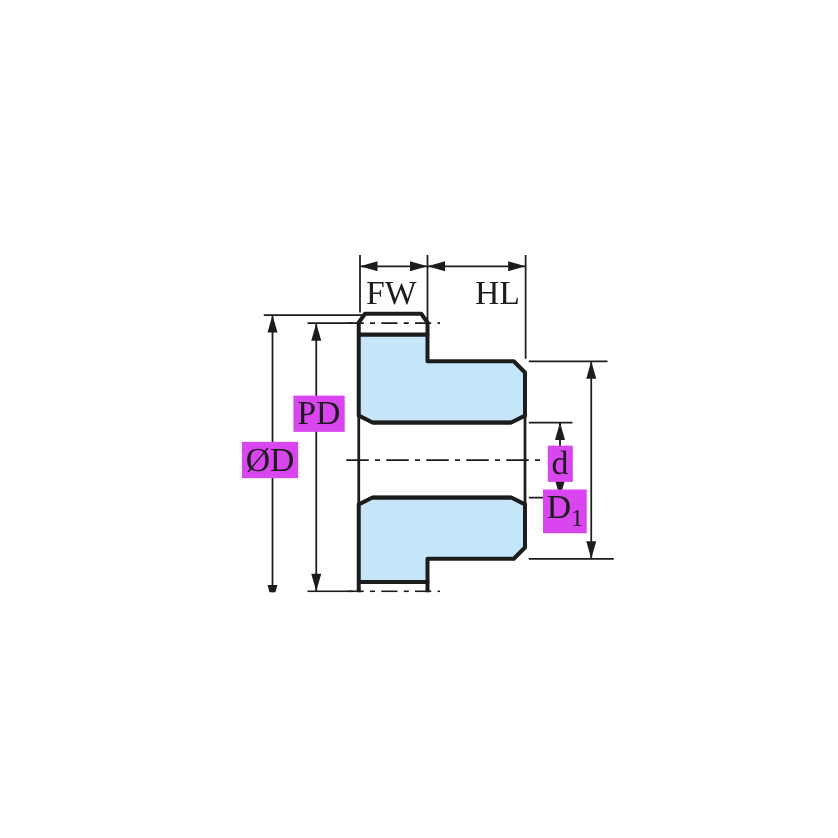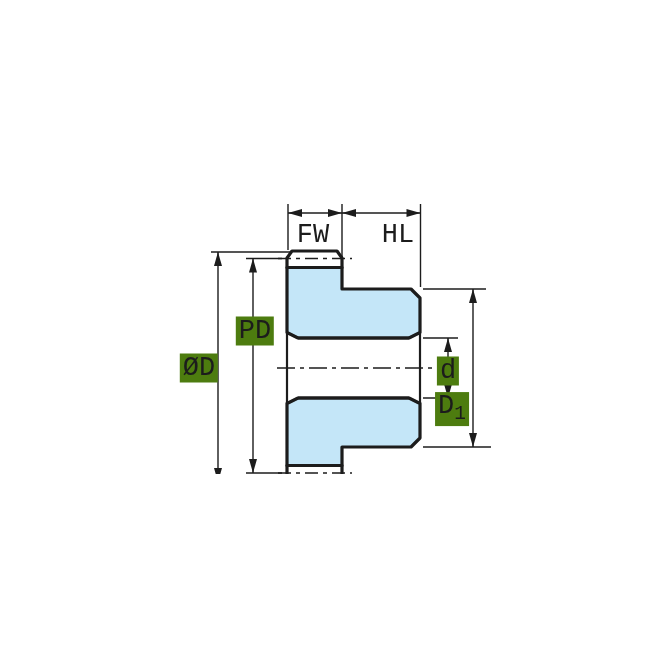--- a/index.html
+++ b/index.html
@@ -10,21 +10,21 @@
     margin: 0;
     padding: 0;
     background: #ffffff;
   }
   #canvas {
     position: relative;
     width: 670px;
     height: 474px;
     background: #ffffff;
     overflow: hidden;
-    font-family: Liberation Mono, monospace;
+    font-family: Liberation Serif, serif;
   }
   svg { position: absolute; left: 0; top: 0; }
 
   .fill-body { fill: var(--body-fill); }
   .fill-white { fill: #ffffff; }
   .no-fill { fill: none; }
   .stroke-thick { stroke: var(--line-color); stroke-width: 3.2; stroke-linejoin: round; }
   .stroke-bore  { stroke: var(--line-color); stroke-width: 3; }
   .stroke-mid   { stroke: var(--line-color); stroke-width: 2.2; }
   .stroke-thin  { stroke: var(--line-color); stroke-width: 1.4; }
@@ -33,21 +33,21 @@
   .ah { fill: var(--line-color); stroke: none; }
 
   .lbl {
     position: absolute;
     transform: translate(-50%, -50%);
     font-size: 27px;
     color: var(--line-color);
     white-space: nowrap;
     line-height: 1;
   }
-  .lbl.bg { background: #4d7c0f; padding: 1px 3px; }
+  .lbl.bg { background: #d946ef; padding: 1px 3px; }
   .lbl sub { font-size: 0.72em; }
 </style>
 </head>
 <body>
 
 <div id="canvas">
 
   <svg width="670" height="670" viewBox="0 0 670 670">
 
     <g>
@@ -120,19 +120,19 @@
       <path class="ah" d="M473,447 L469,433 L477,433 Z"></path>
     </g>
   </svg>
 
   <div class="lbl" style="left:313px; top:235px;">FW</div>
 
   <div class="lbl" style="left:398px; top:235px;">HL</div>
 
   <div class="lbl bg" style="left:255px; top:331px;">PD</div>
 
-  <div class="lbl bg" style="left:199px; top:368px;">ØD</div>
+  <div class="lbl bg" style="left:216px; top:368px;">ØD</div>
 
   <div class="lbl bg" style="left:448px; top:371px;">d</div>
 
   <div class="lbl bg" style="left:452px; top:409px;"><span>D</span><sub>1</sub></div>
 
 </div>
 
 </body></html>

